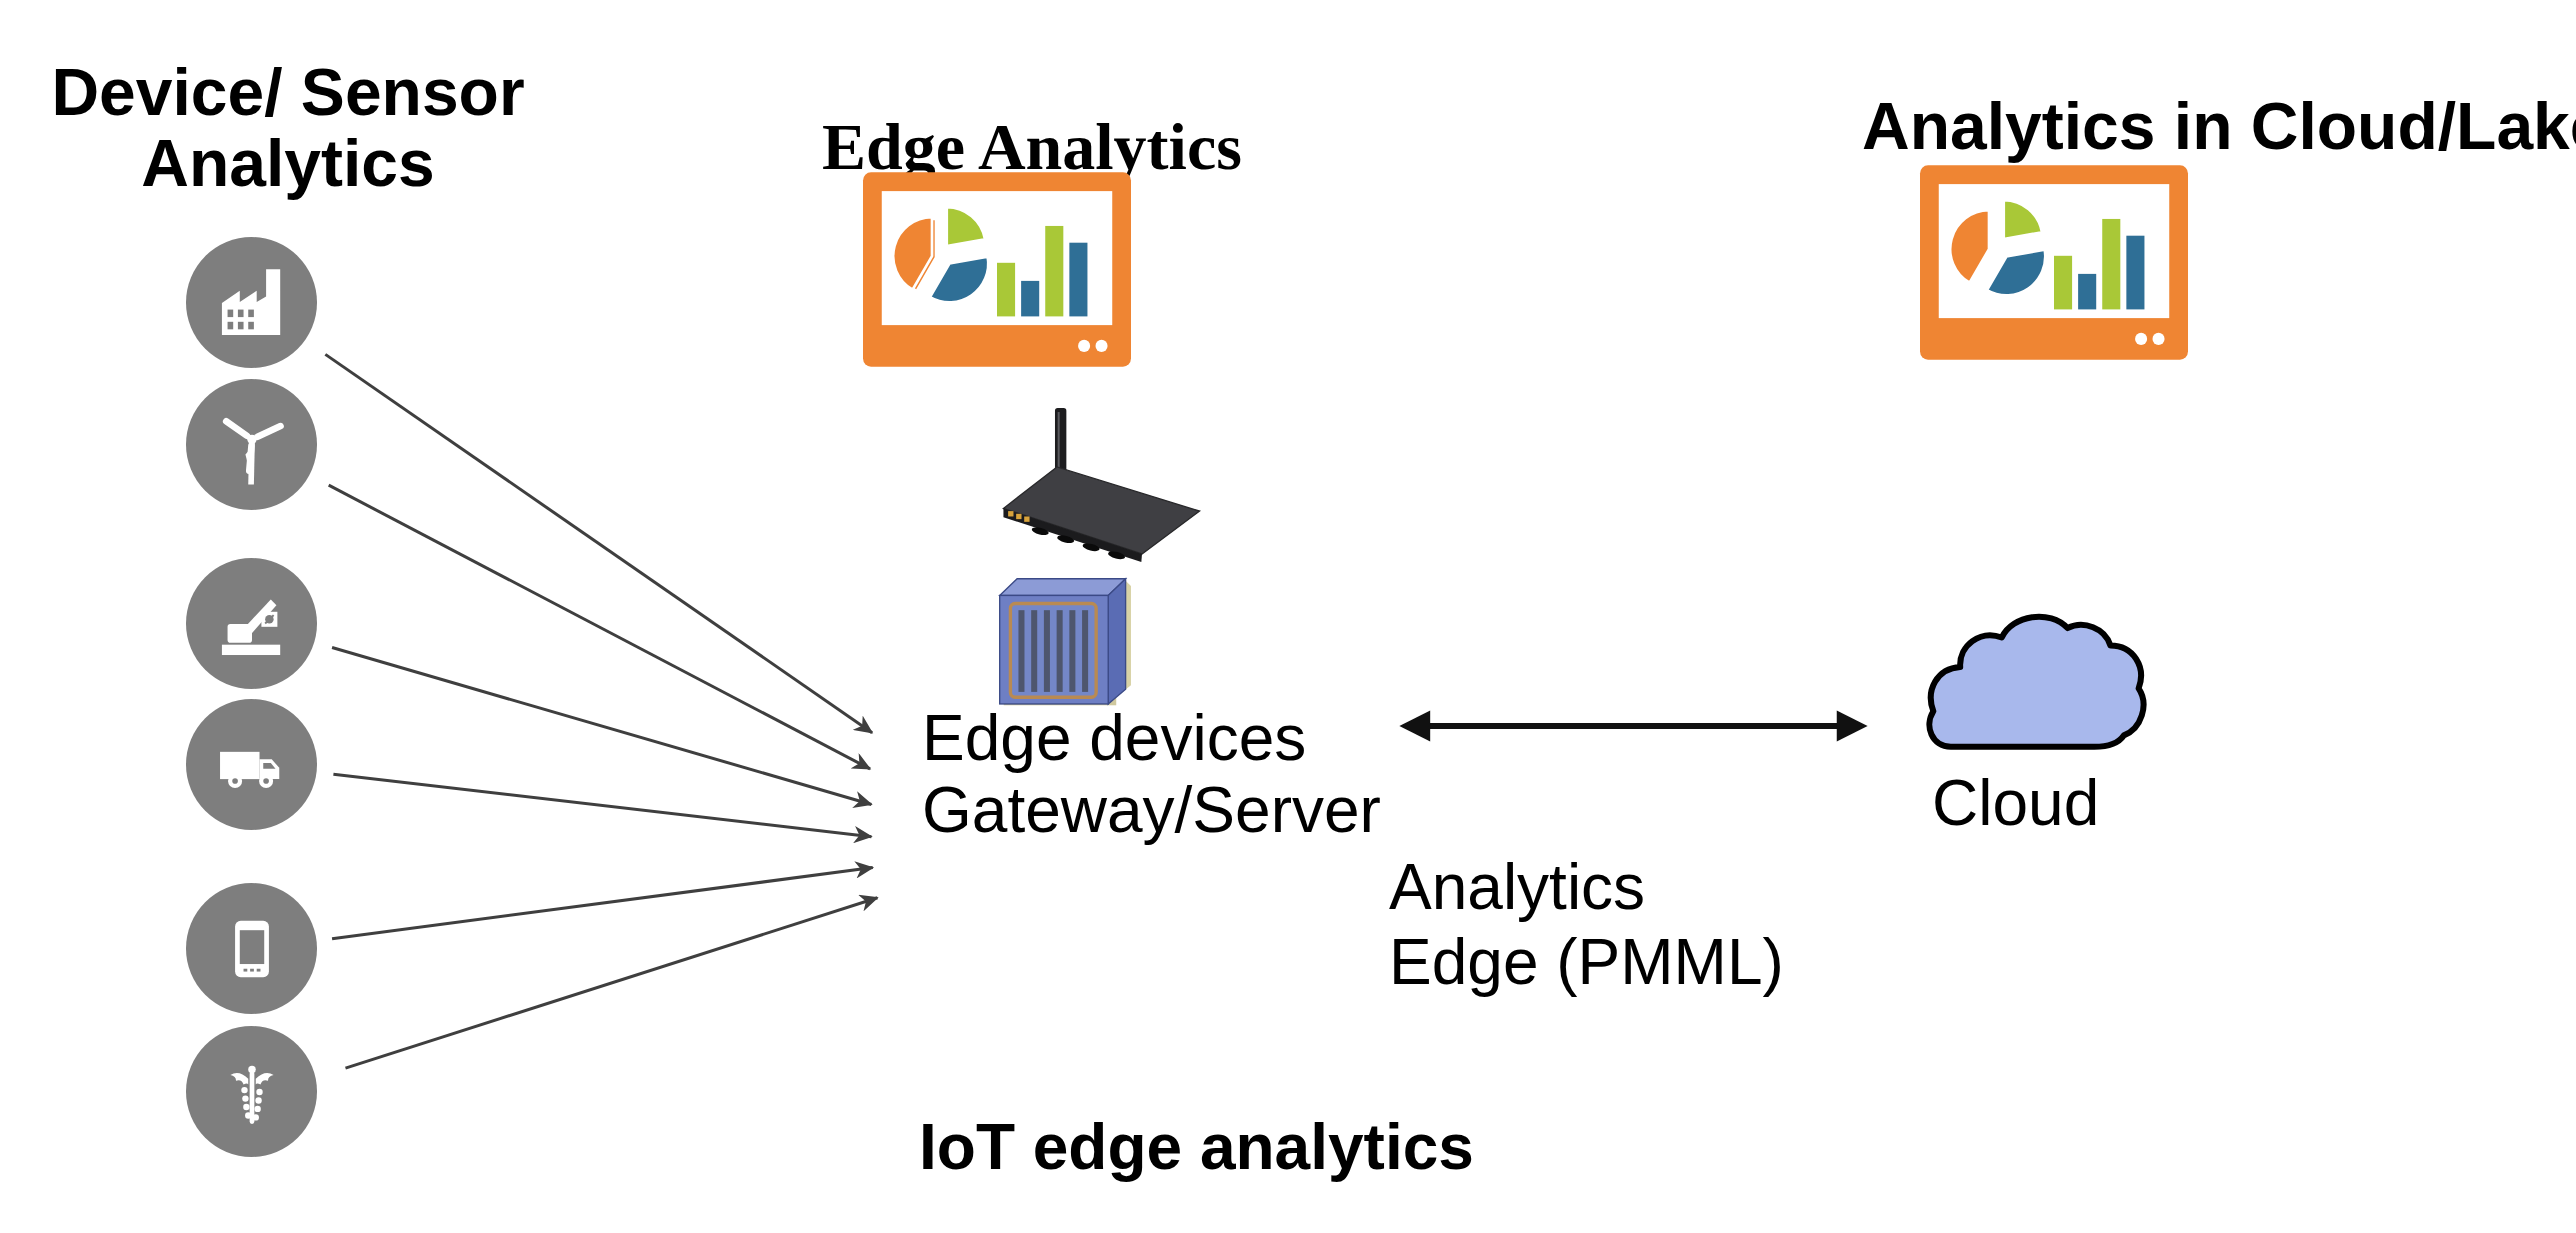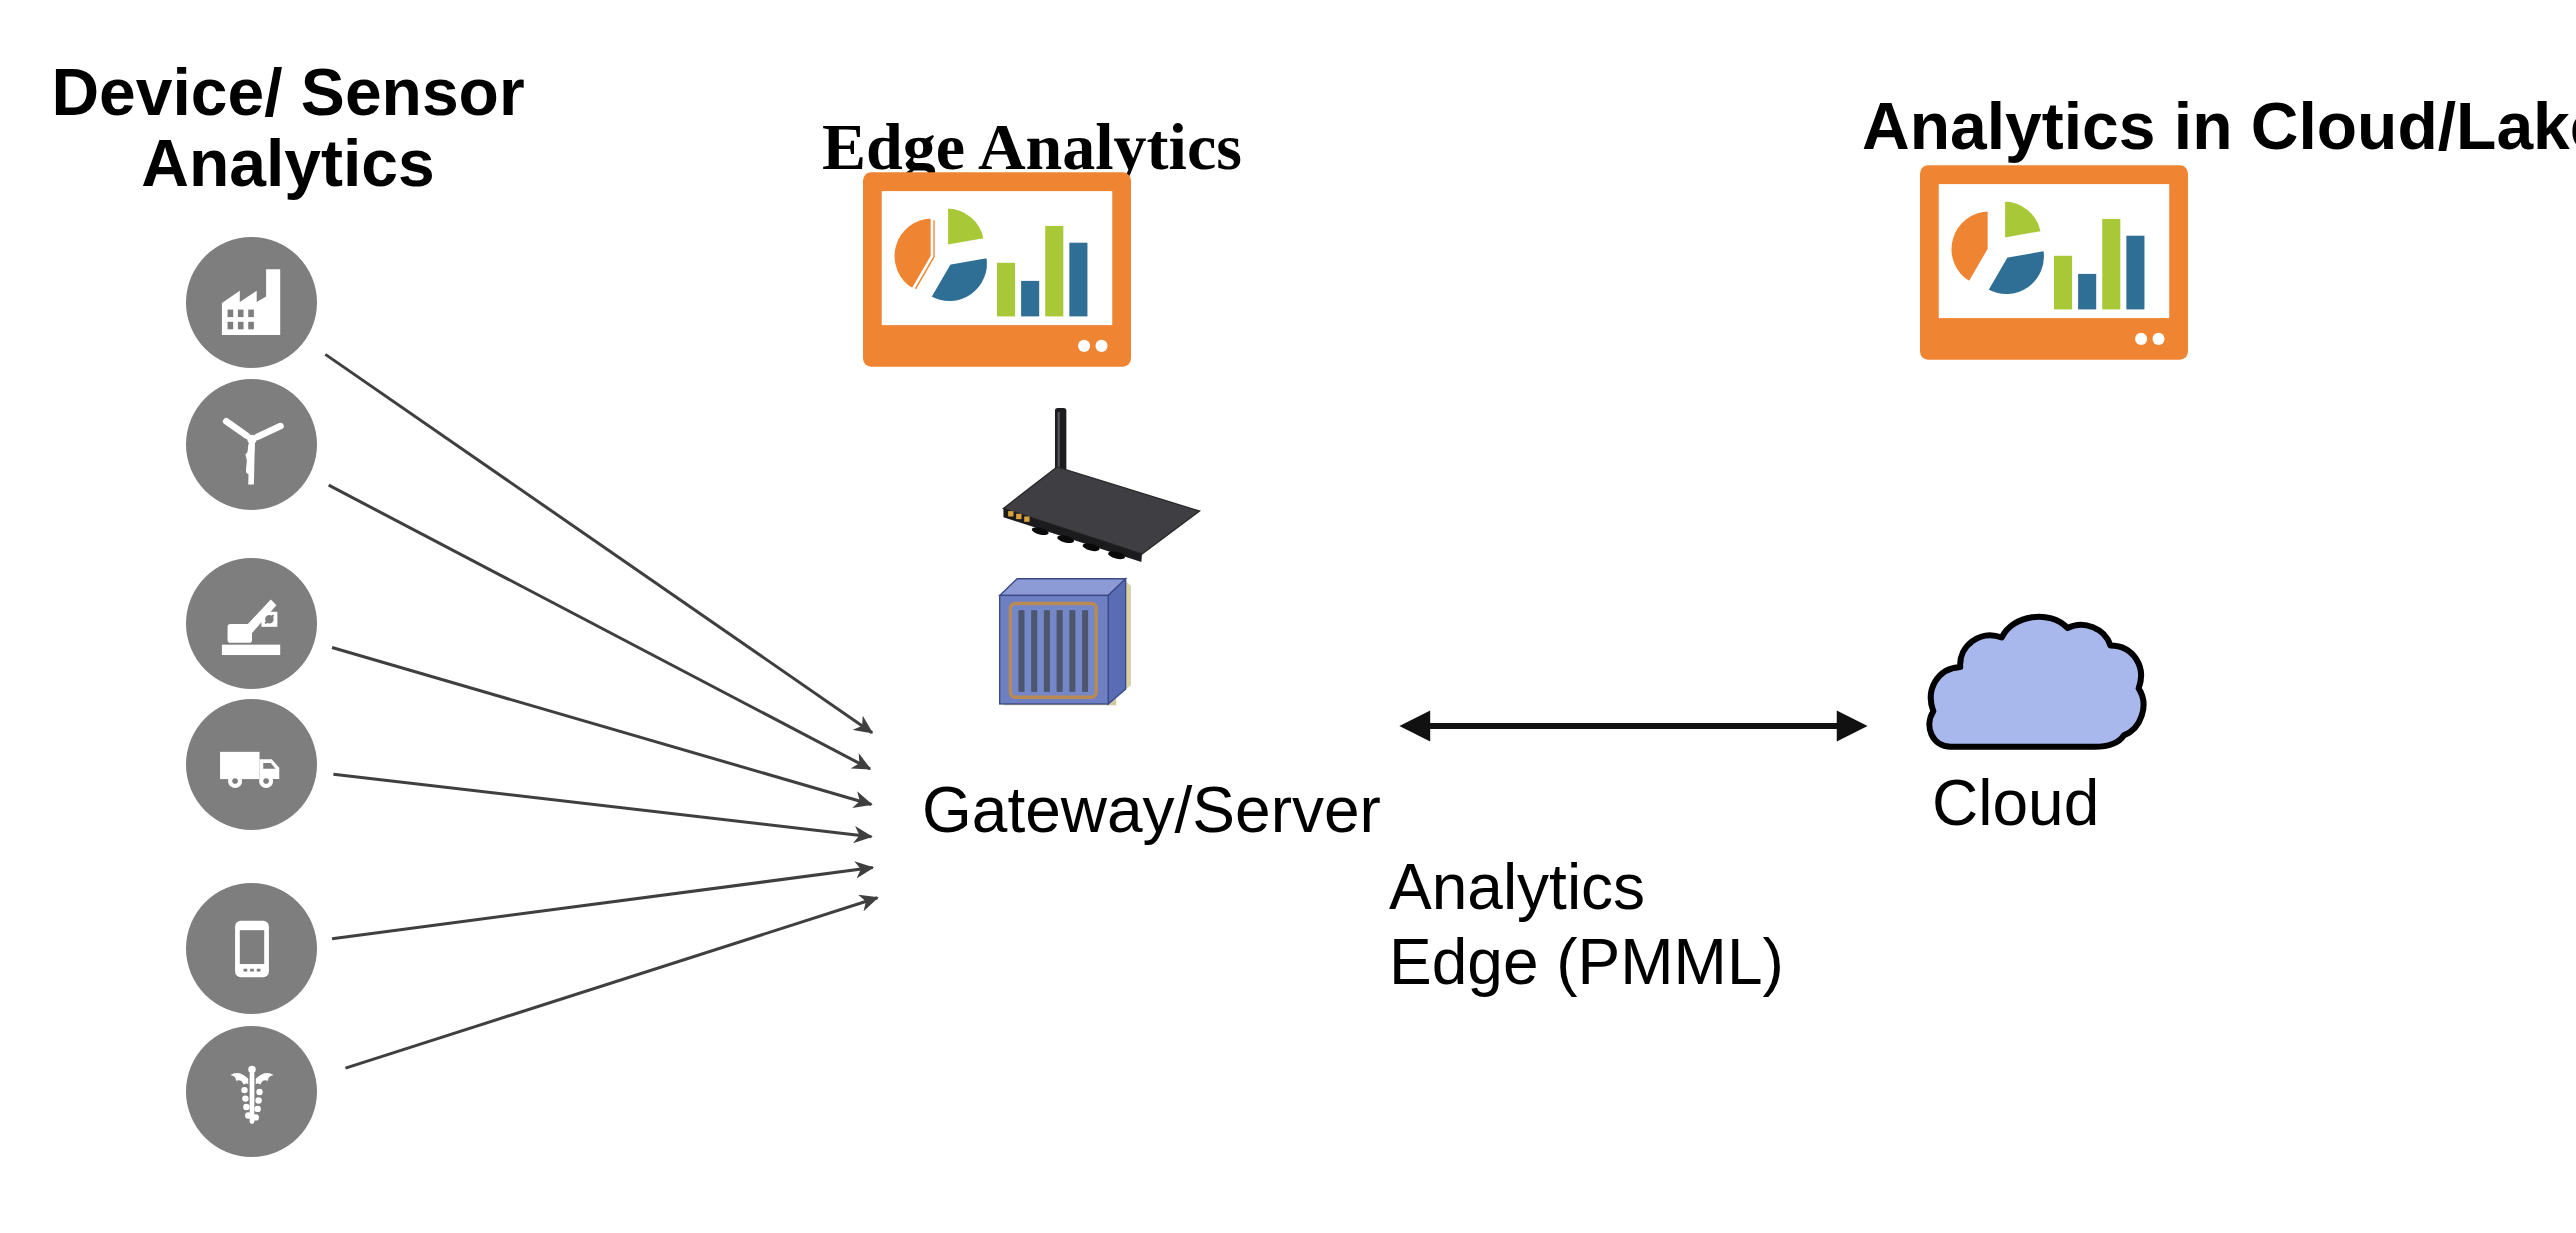--- a/index.html
+++ b/index.html
@@ -229,21 +229,21 @@
       <rect x="38" y="60" width="9" height="122"></rect>
       <rect x="57" y="60" width="9" height="122"></rect>
       <rect x="76" y="60" width="9" height="122"></rect>
       <rect x="95" y="60" width="9" height="122"></rect>
       <rect x="114" y="60" width="9" height="122"></rect>
       <rect x="133" y="60" width="9" height="122"></rect>
     </g>
   </svg>
 
   <div class="abs bodytext" style="left:922px;top:702px;">
-    <br>
+    <span>Edge devices</span><br>
     <span>Gateway/Server</span>
   </div>
 
   <div class="abs heading" style="left:1862px;top:91px;">Analytics in Cloud/Lake</div>
 
   <svg class="abs" style="left:1920px;top:165px;" width="268" height="195" viewBox="0 0 400 290">
     <rect x="0" y="0" width="400" height="290" rx="12" fill="#EF8533"></rect>
     <rect x="28" y="28" width="344" height="200" fill="#ffffff"></rect>
     <circle cx="330" cy="259" r="9" fill="#ffffff"></circle>
     <circle cx="356" cy="259" r="9" fill="#ffffff"></circle>
@@ -260,15 +260,16 @@
     </g>
   </svg>
 
   <div class="abs bodytext" style="left:1932px;top:767px;width:215px;text-align:left;">Cloud</div>
 
   <div class="abs bodytext" style="left:1389px;top:850px;line-height:75px;">
     <span>Analytics</span><br>
     <span>Edge (PMML)</span>
   </div>
 
+  <div class="abs caption" style="left:919px;top:1110px;">IoT edge analytics</div>
 
 </div>
 
 
 </body></html>

